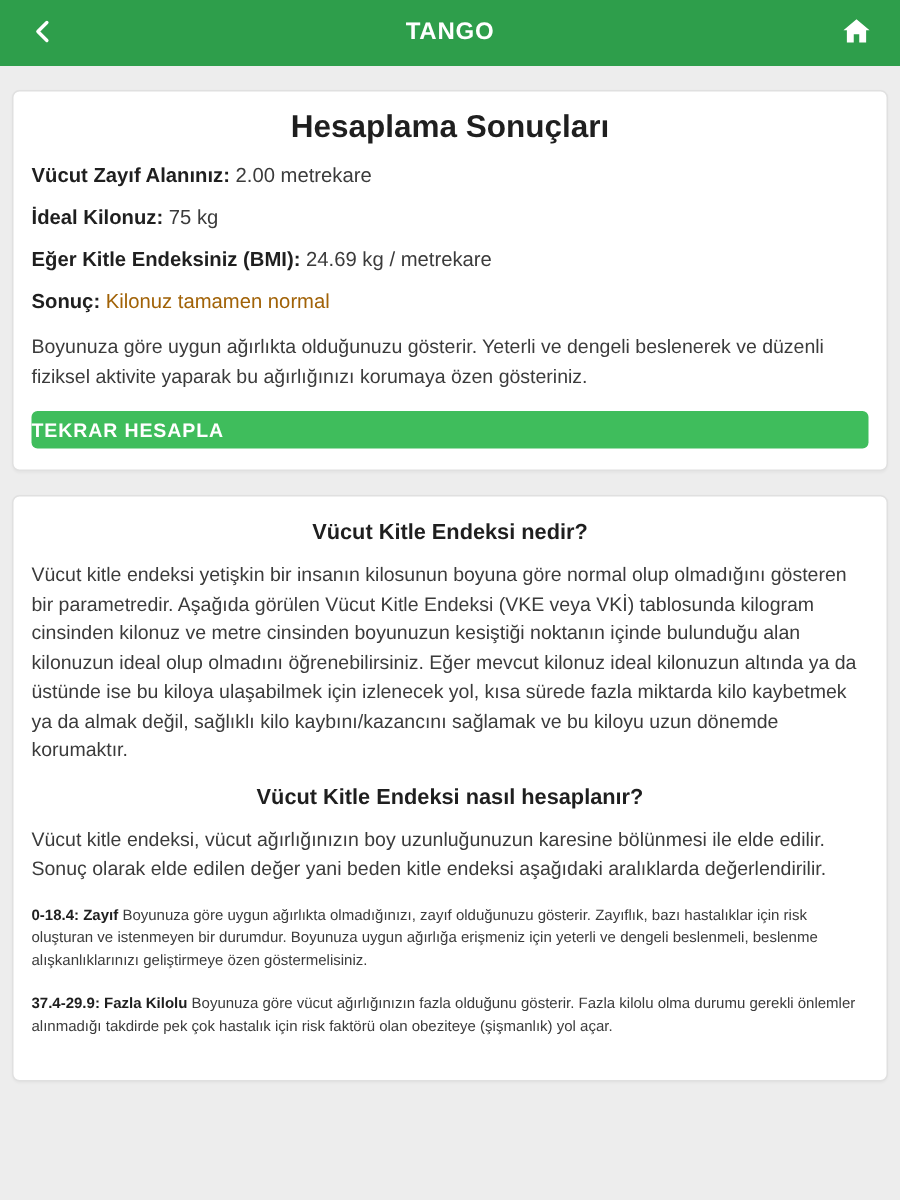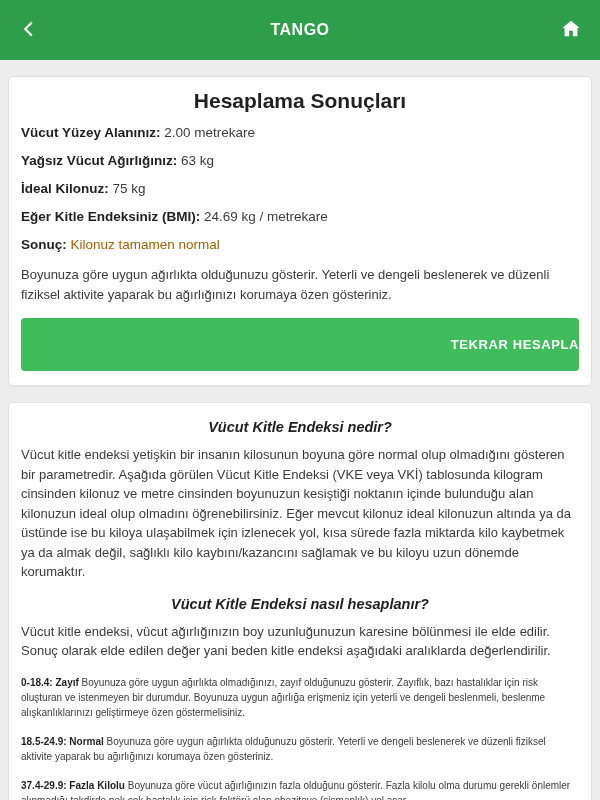--- a/index.html
+++ b/index.html
@@ -5,21 +5,21 @@
   * { margin: 0; padding: 0; box-sizing: border-box; }
   html, body { width: 600px; height: 800px; overflow: hidden; }
   body {
     font-family: "Liberation Sans", sans-serif;
     background: #ededed;
     color: #3b3b3b;
   }
   
   .appbar {
     position: relative;
-    height: 60px;
+    height: 44px;
     background: #2e9e4b;
     display: flex;
     align-items: center;
     justify-content: space-between;
     padding: 0 14px;
   }
   .appbar-title {
     position: absolute;
     left: 0; right: 0;
     text-align: center;
@@ -69,36 +69,35 @@
     margin-bottom: 14px;
     color: #3b3b3b;
   }
   .recalc-btn {
     display: block;
     width: 100%;
     background: #3fbd5c;
     color: #ffffff;
     border: none;
     border-radius: 4px;
-    padding: 19px 0;
+    padding: 5px 0;
     font-family: "Liberation Sans", sans-serif;
     font-size: 13px;
     font-weight: bold;
     letter-spacing: 0.6px;
-    text-align: right;
+    text-align: left;
     cursor: pointer;
   }
   
   .info-title {
     text-align: center;
     font-weight: bold;
     font-size: 14.5px;
     color: #1f1f1f;
     margin: 4px 0 10px 0;
-    font-style: italic;
   }
   .info-para {
     font-size: 13px;
     line-height: 1.5;
     margin-bottom: 14px;
     color: #3b3b3b;
   }
   .range-para {
     font-size: 10px;
     line-height: 1.5;
@@ -125,26 +124,22 @@
         <path d="M12 3 L21.5 11 L19 11 L19 20 L14 20 L14 14 L10 14 L10 20 L5 20 L5 11 L2.5 11 Z"></path>
       </svg>
     </span>
   </button>
 </header>
 
 <section class="card card-first">
   <h2 class="card-title">Hesaplama Sonuçları</h2>
 
   <p class="row">
-    <strong>Vücut Yüzey Alanınız:</strong>
+    <strong>Vücut Zayıf Alanınız:</strong>
     <span>2.00 metrekare</span>
-  </p>
-  <p class="row">
-    <strong>Yağsız Vücut Ağırlığınız:</strong>
-    <span>63 kg</span>
   </p>
   <p class="row">
     <strong>İdeal Kilonuz:</strong>
     <span>75 kg</span>
   </p>
   <p class="row">
     <strong>Eğer Kitle Endeksiniz (BMI):</strong>
     <span>24.69 kg / metrekare</span>
   </p>
 
@@ -163,21 +158,17 @@
   <p class="info-para">Vücut kitle endeksi yetişkin bir insanın kilosunun boyuna göre normal olup olmadığını gösteren bir parametredir. Aşağıda görülen Vücut Kitle Endeksi (VKE veya VKİ) tablosunda kilogram cinsinden kilonuz ve metre cinsinden boyunuzun kesiştiği noktanın içinde bulunduğu alan kilonuzun ideal olup olmadını öğrenebilirsiniz. Eğer mevcut kilonuz ideal kilonuzun altında ya da üstünde ise bu kiloya ulaşabilmek için izlenecek yol, kısa sürede fazla miktarda kilo kaybetmek ya da almak değil, sağlıklı kilo kaybını/kazancını sağlamak ve bu kiloyu uzun dönemde korumaktır.</p>
 
   <h2 class="info-title">Vücut Kitle Endeksi nasıl hesaplanır?</h2>
   <p class="info-para">Vücut kitle endeksi, vücut ağırlığınızın boy uzunluğunuzun karesine bölünmesi ile elde edilir. Sonuç olarak elde edilen değer yani beden kitle endeksi aşağıdaki aralıklarda değerlendirilir.</p>
 
   <p class="range-para">
     <strong>0-18.4: Zayıf</strong>
     <span>Boyunuza göre uygun ağırlıkta olmadığınızı, zayıf olduğunuzu gösterir. Zayıflık, bazı hastalıklar için risk oluşturan ve istenmeyen bir durumdur. Boyunuza uygun ağırlığa erişmeniz için yeterli ve dengeli beslenmeli, beslenme alışkanlıklarınızı geliştirmeye özen göstermelisiniz.</span>
   </p>
   <p class="range-para">
-    <strong>18.5-24.9: Normal</strong>
-    <span>Boyunuza göre uygun ağırlıkta olduğunuzu gösterir. Yeterli ve dengeli beslenerek ve düzenli fiziksel aktivite yaparak bu ağırlığınızı korumaya özen gösteriniz.</span>
-  </p>
-  <p class="range-para">
     <strong>37.4-29.9: Fazla Kilolu</strong>
     <span>Boyunuza göre vücut ağırlığınızın fazla olduğunu gösterir. Fazla kilolu olma durumu gerekli önlemler alınmadığı takdirde pek çok hastalık için risk faktörü olan obeziteye (şişmanlık) yol açar.</span>
   </p>
 
 </section>
 
 </body></html>

